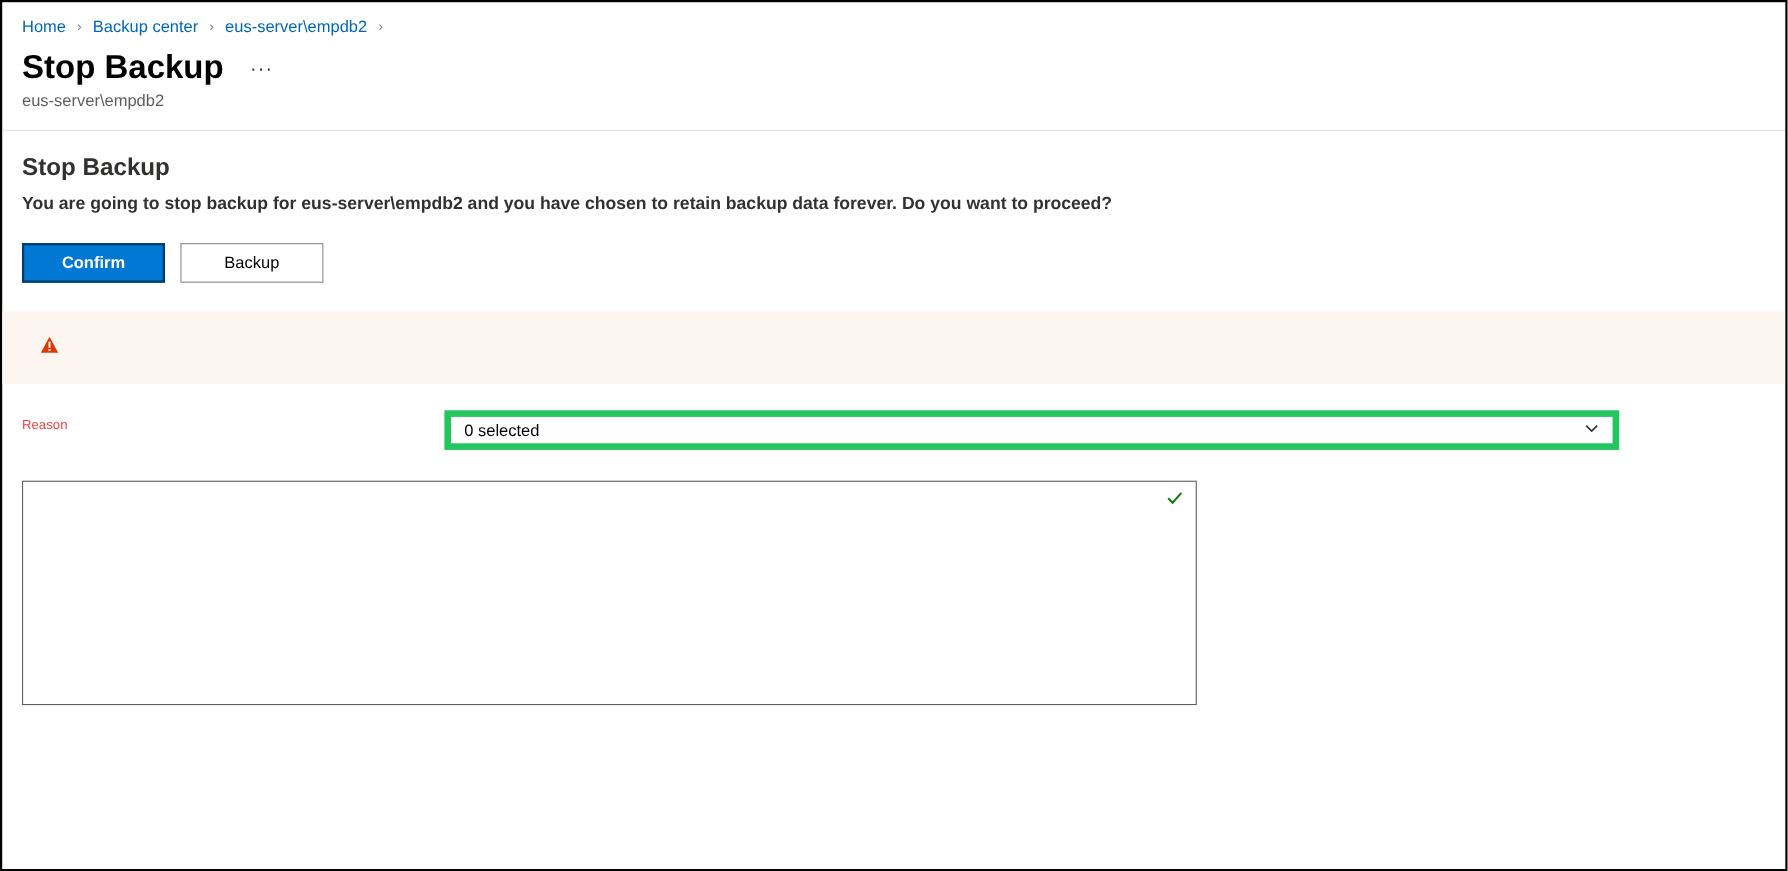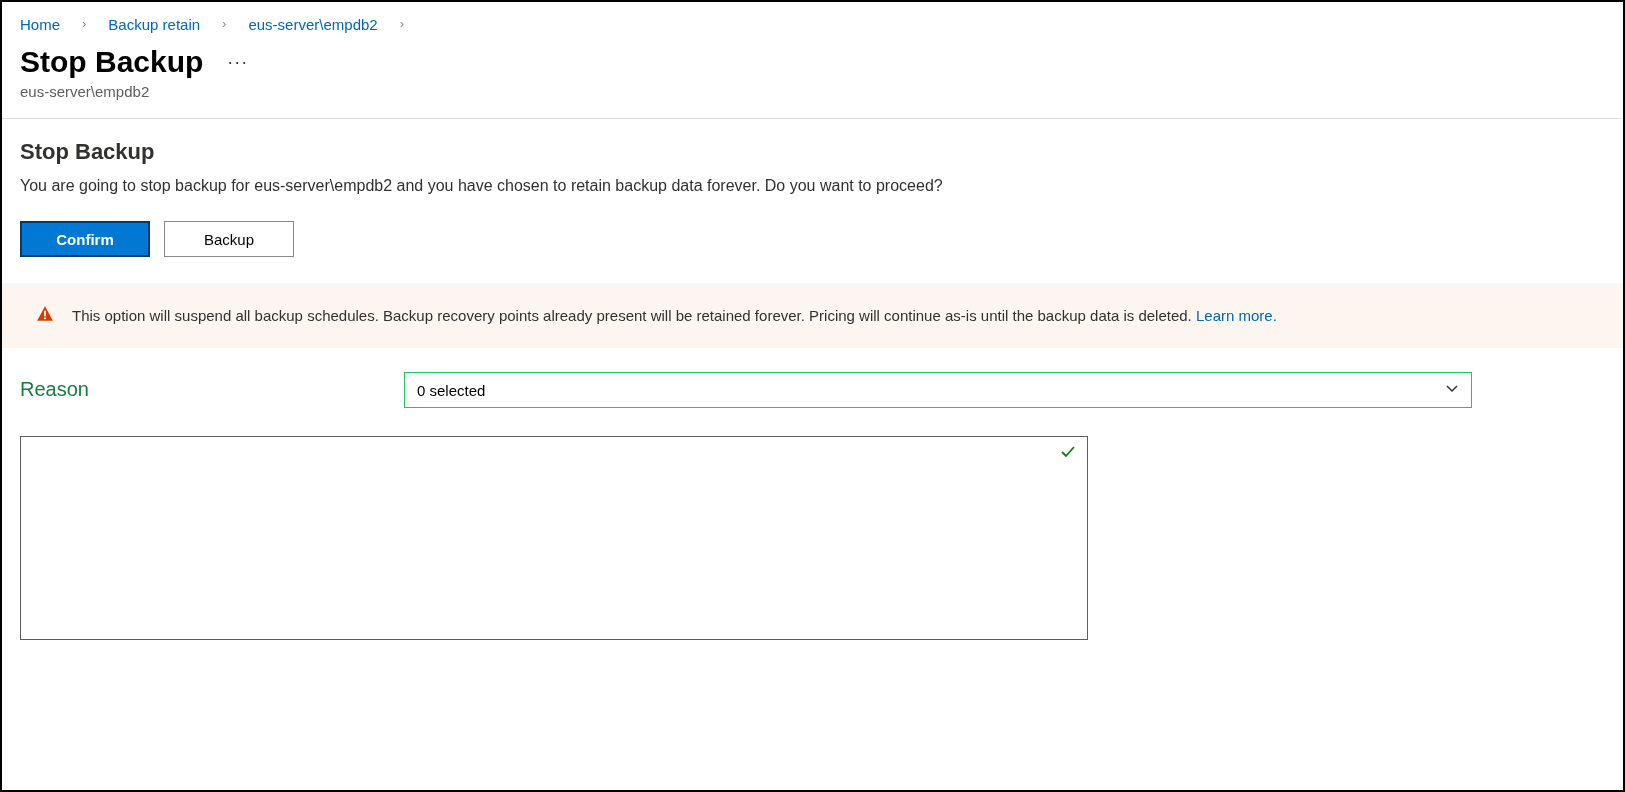--- a/index.html
+++ b/index.html
@@ -8,21 +8,21 @@
       font-size: 14px;
       color: #323130;
       background: #ffffff;
       border: 2px solid #000;
       width: 1625px;
       height: 792px;
       overflow: hidden;
     }
     .breadcrumb {
       display: flex;
-      gap: 22px;
+      gap: 10px;
       padding: 14px 18px 6px 18px;
       font-size: 15px;
     }
     .breadcrumb a {
       color: #0066b8;
       text-decoration: none;
       cursor: pointer;
     }
     .breadcrumb .sep {
       color: #8a8886;
@@ -61,20 +61,21 @@
     }
     .section-title {
       font-size: 22px;
       font-weight: 600;
       margin-bottom: 12px;
     }
     .section-desc {
       font-size: 16px;
       color: #323130;
       margin-bottom: 26px;
+      font-weight: bold;
     }
     .button-row {
       display: flex;
       gap: 14px;
     }
     .btn {
       min-width: 130px;
       height: 36px;
       border: 1px solid #8a8886;
       background: #fff;
@@ -108,32 +109,32 @@
     .form-area {
       padding: 24px 18px;
     }
     .form-row {
       display: flex;
       align-items: flex-start;
       margin-bottom: 28px;
     }
     .form-label {
       width: 384px;
-      font-size: 20px;
-      color: #15803d;
+      font-size: 12px;
+      color: #ef4444;
       padding-top: 6px;
     }
     .form-control {
       flex: 0 0 1068px;
       position: relative;
     }
     .select-box {
       width: 100%;
       height: 36px;
-      border: 1px solid #22c55e;
+      border: 6px solid #22c55e;
       background: #fff;
       display: flex;
       align-items: center;
       justify-content: space-between;
       padding: 0 12px;
       font-size: 15px;
       cursor: pointer;
       font-family: inherit;
     }
     .chevron {
@@ -156,21 +157,21 @@
       color: #107c10;
       pointer-events: none;
     }
   </style>
 </head>
 <body>
 
 <nav class="breadcrumb">
   <a>Home</a>
   <span class="sep">›</span>
-  <a>Backup retain</a>
+  <a>Backup center</a>
   <span class="sep">›</span>
   <a>eus-server\empdb2</a>
   <span class="sep">›</span>
 </nav>
 
 <div class="page-header">
   <div class="page-title-row">
     <h1 class="page-title">Stop Backup</h1>
     <span class="more-dots">···</span>
   </div>
@@ -188,23 +189,20 @@
   </div>
 </div>
 
 <div class="info-banner">
   <span class="warn-icon">
     <svg width="18" height="18" viewBox="0 0 16 16">
         <path fill="#d83b01" d="M8 1 L15 14 H1 Z"></path>
         <rect x="7.2" y="5" width="1.6" height="5" fill="#fff"></rect>
         <rect x="7.2" y="11" width="1.6" height="1.6" fill="#fff"></rect>
       </svg>
-  </span>
-  <span>
-    <span>This option will suspend all backup schedules. Backup recovery points already present will be retained forever. Pricing will continue as-is until the backup data is deleted. </span><a class="link">Learn more.</a>
   </span>
 </div>
 
 <div class="form-area">
   <div class="form-row">
     <div class="form-label">Reason</div>
     <div class="form-control">
       <button type="button" class="select-box">
         <span>0 selected</span>
         <span class="chevron">

